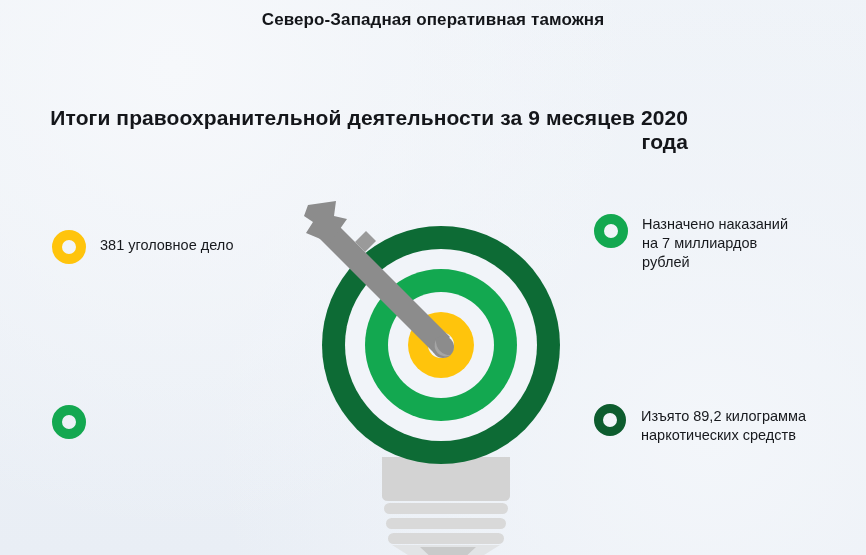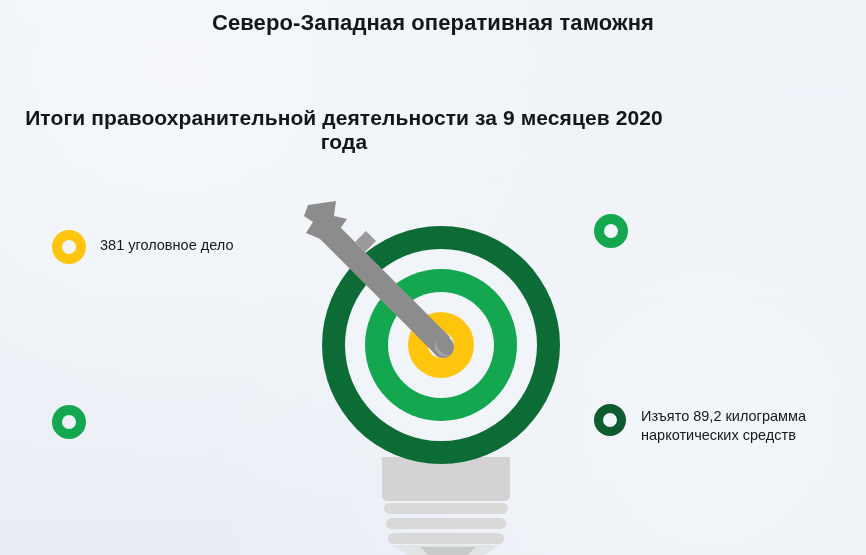--- a/index.html
+++ b/index.html
@@ -29,31 +29,31 @@
     pointer-events: none;
   }
 
   
   #org-title {
     position: absolute;
     top: 10px;
     left: 0;
     width: 866px;
     text-align: center;
-    font-size: 22px;
+    font-size: 17px;
     font-weight: bold;
     letter-spacing: 0.1px;
     color: #14161a;
   }
   #main-heading {
     position: absolute;
     top: 106px;
     left: 0;
     width: 688px;
-    text-align: center;
+    text-align: right;
     font-size: 21px;
     font-weight: bold;
     letter-spacing: 0.1px;
     color: #14161a;
   }
 
   
   .stat {
     position: absolute;
     display: flex;
@@ -150,19 +150,22 @@
   <div class="ring" style="border-color:#FFC40C"></div>
   <div class="stat-label">381 уголовное дело</div>
 </div>
 
 <div class="stat" id="stat-1">
   <div class="ring" style="border-color:#13A850"></div>
 </div>
 
 <div class="stat" id="stat-2">
   <div class="ring" style="border-color:#13A850"></div>
+  <div class="stat-label">Назначено наказаний
+на 7 миллиардов
+рублей</div>
 </div>
 
 <div class="stat" id="stat-3">
   <div class="ring ring-sm" style="border-color:#0D5C2E"></div>
   <div class="stat-label">Изъято 89,2 килограмма
 наркотических средств</div>
 </div>
 
 </body></html>

